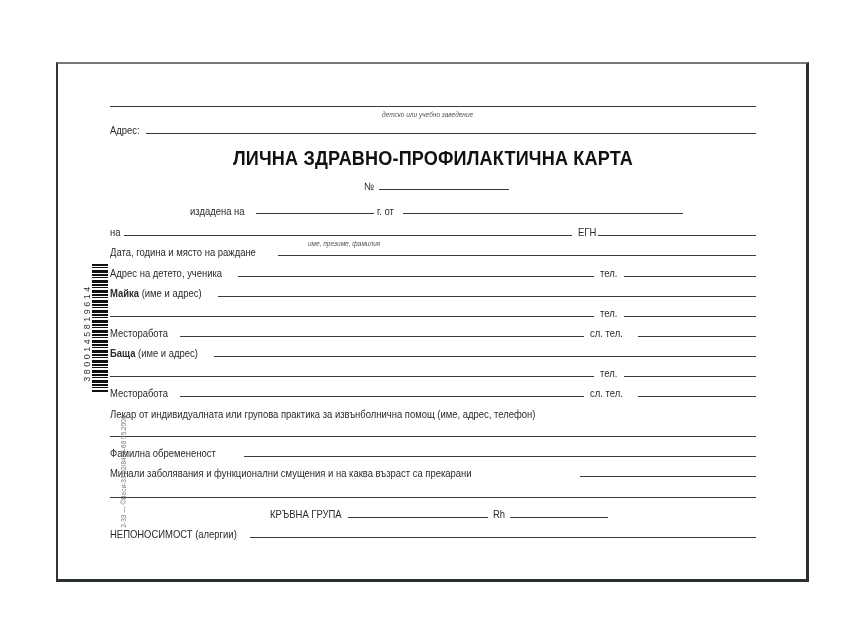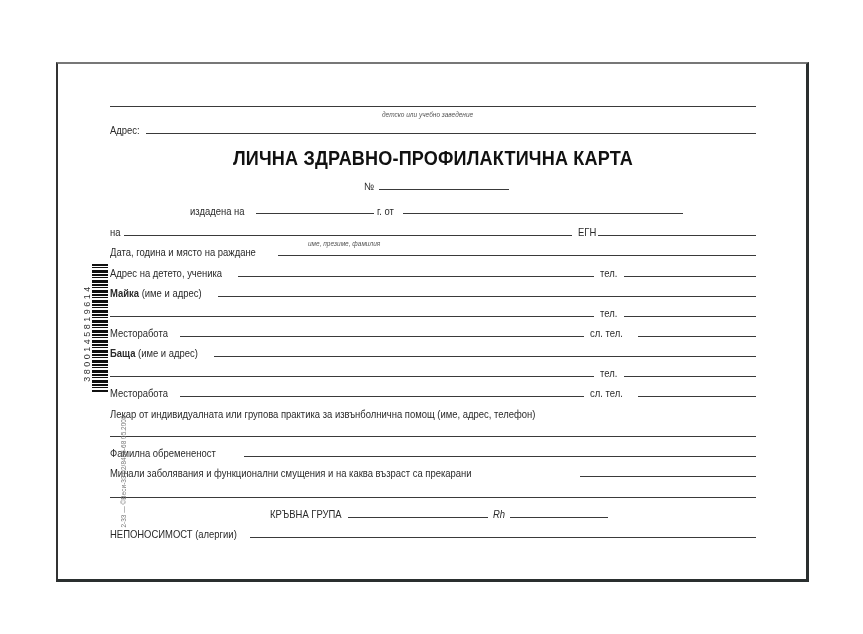--- a/index.html
+++ b/index.html
@@ -91,21 +91,21 @@
 
 <span class="lbl" style="left:110px;top:447px;">Фамилна обремененост</span>
 <div class="line" style="left:244px;top:456px;width:512px;"></div>
 
 <span class="lbl" style="left:110px;top:467px;">Минали заболявания и функционални смущения и на каква възраст са прекарани</span>
 <div class="line" style="left:580px;top:476px;width:176px;"></div>
 <div class="line" style="left:110px;top:497px;width:646px;"></div>
 
 <span class="lbl" style="left:270px;top:508px;">КРЪВНА ГРУПА</span>
 <div class="line" style="left:348px;top:517px;width:140px;"></div>
-<span class="lbl" style="left:493px;top:508px;font-style:italic;">Rh</span>
+<span class="lbl" style="left:493px;top:508px;">Rh</span>
 <div class="line" style="left:510px;top:517px;width:98px;"></div>
 
 <span class="lbl" style="left:110px;top:528px;">НЕПОНОСИМОСТ (алергии)</span>
 <div class="line" style="left:250px;top:537px;width:506px;"></div>
 
 <div class="barcode"></div>
 <div class="barnum">3800145819614</div>
 <div class="vtext">2-33 — ©Веси-33 02/8466-68 05.2008</div>
 
 </body></html>

